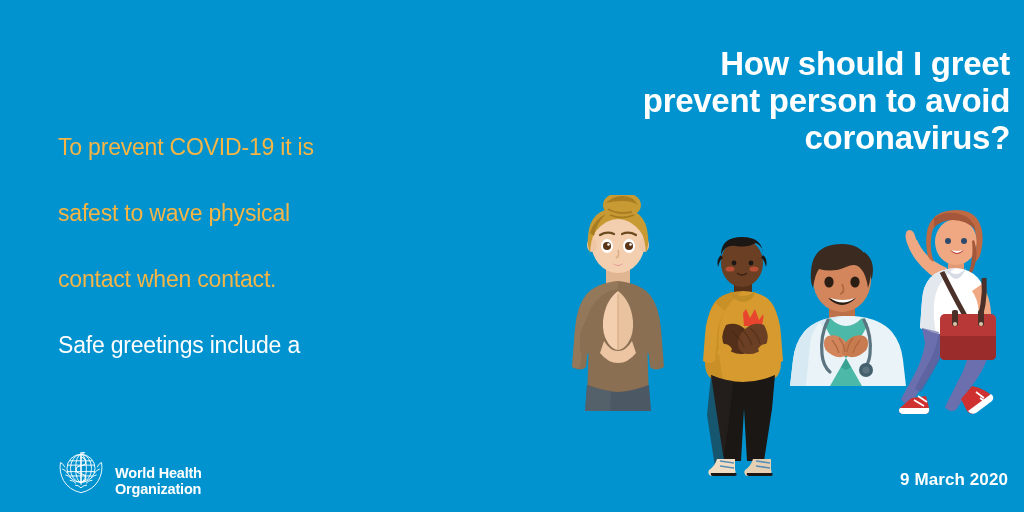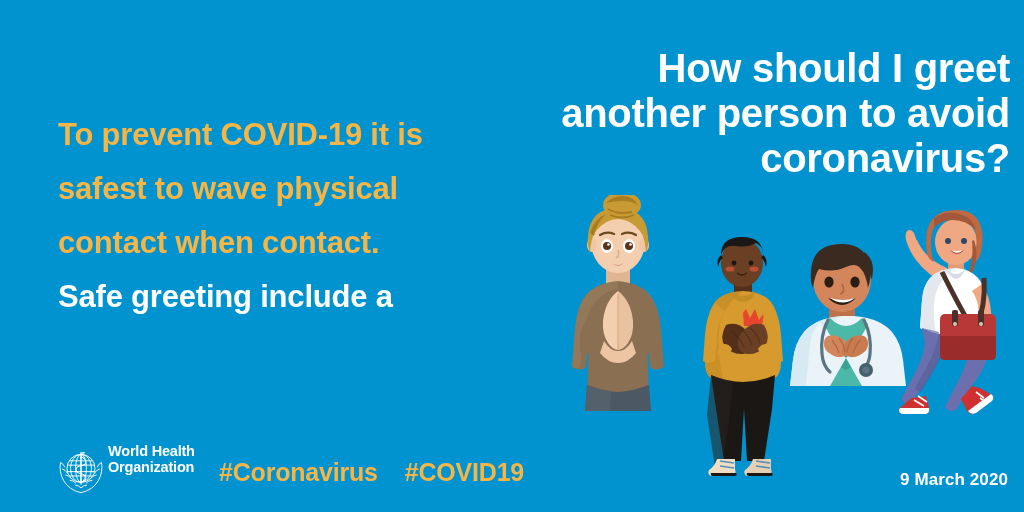--- a/index.html
+++ b/index.html
@@ -19,52 +19,54 @@
   }
 
   
   .headline {
     position: absolute;
     right: 14px;
     top: 46px;
     width: 470px;
     text-align: right;
     color: #ffffff;
-    font-size: 40px;
+    font-size: 33px;
     font-weight: bold;
     line-height: 1.12;
     letter-spacing: -0.3px;
   }
   .headline .hl-line { display: block; white-space: nowrap; }
 
   
   .message {
     position: absolute;
     left: 58px;
     top: 108px;
     width: 470px;
   }
   .msg-line {
     display: block;
-    font-size: 31px;
-    font-weight: bold;
+    font-size: 23px;
+    font-weight: normal;
     line-height: 54px;
     letter-spacing: -0.2px;
     white-space: nowrap;
+    margin-top: 12px;
   }
   .msg-amber { color: #f6b545; }
   .msg-white { color: #ffffff; }
 
   
   .who-logo {
     position: absolute;
     left: 54px;
     top: 443px;
     display: flex;
-    align-items: flex-start;
+    align-items: flex-end;
+    gap: 7px;
   }
   .who-emblem { width: 54px; height: 54px; display: block; }
   .who-wordmark {
     color: #ffffff;
     font-size: 14.5px;
     font-weight: bold;
     line-height: 16px;
     letter-spacing: -0.2px;
   }
   .who-wordmark span { display: block; }
@@ -105,29 +107,29 @@
   .fig-doctor   { left: 244px; top: 55px;  width: 124px; height: 146px; }
   .fig-waving   { left: 358px; top: 25px;  width: 124px; height: 222px; }
 </style>
 </head>
 <body>
 
 <div id="poster">
 
   <div class="headline">
     <span class="hl-line">How should I greet</span>
-    <span class="hl-line">another person to avoid</span>
+    <span class="hl-line">prevent person to avoid</span>
     <span class="hl-line">coronavirus?</span>
   </div>
 
   <div class="message">
     <span class="msg-line msg-amber">To prevent COVID-19 it is</span>
     <span class="msg-line msg-amber">safest to wave physical</span>
     <span class="msg-line msg-amber">contact when contact.</span>
-    <span class="msg-line msg-white">Safe greeting include a</span>
+    <span class="msg-line msg-white">Safe greetings include a</span>
   </div>
 
   <div class="illustration">
 
     <svg class="figure fig-namaste" viewBox="0 0 128 216">
 
       <path d="M52 72 h24 v22 q-12 8 -24 0 Z" fill="#e0b591"></path>
 
       <path d="M64 86 q-22 2 -32 14 q-9 11 -11 34 l-3 38 q9 5 14 0 l3 -30 l-2 64 q20 7 31 7 q11 0 31 -7 l-2 -64 l3 30 q5 5 14 0 l-3 -38 q-2 -23 -11 -34 q-10 -12 -32 -14 Z" fill="#8a6f52"></path>
       <path d="M64 86 q-22 2 -32 14 q-9 11 -11 34 l-3 38 q4 2 8 1 l4 -37 q3 -20 12 -30 q9 -10 22 -12 Z" fill="#9c7f60" opacity="0.55"></path>
@@ -321,20 +323,16 @@
         <path d="M50 26 q9 3 9 9 q0 6 -9 7 q-9 1 -9 7 q0 6 9 8 q9 2 9 8 q0 6 -9 7"></path>
       </g>
       <path d="M50 18 q5 -3 8 0 q-4 3 -8 1 Z" fill="#ffffff"></path>
     </svg>
     <div class="who-wordmark">
       <span>World Health</span>
       <span>Organization</span>
     </div>
   </div>
 
-  <div class="hashtags">
-    <span>#Coronavirus</span>
-    <span>#COVID19</span>
-  </div>
 
   <div class="date-stamp">9 March 2020</div>
 
 </div>
 
 </body></html>

